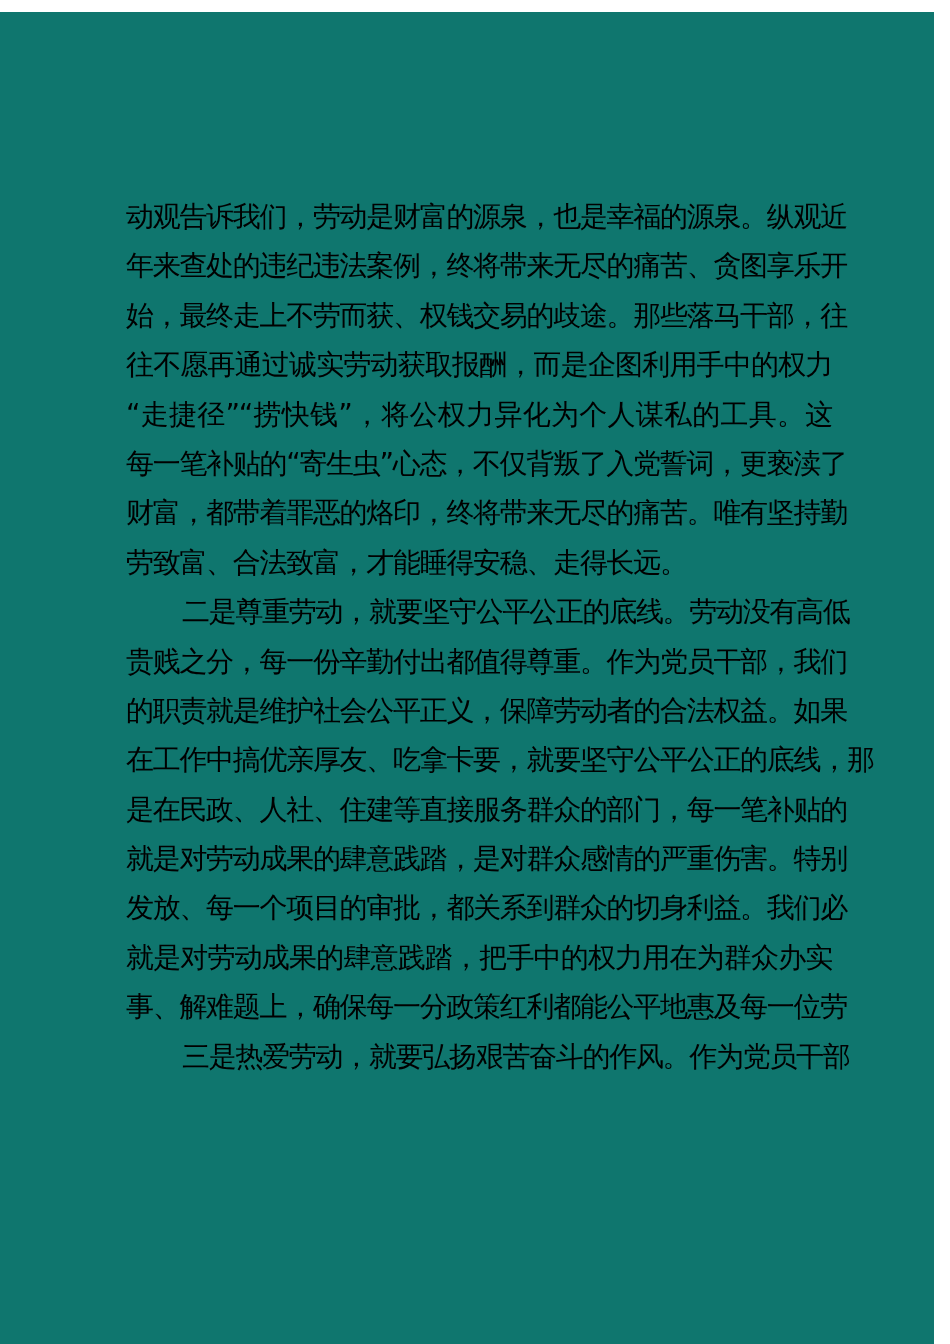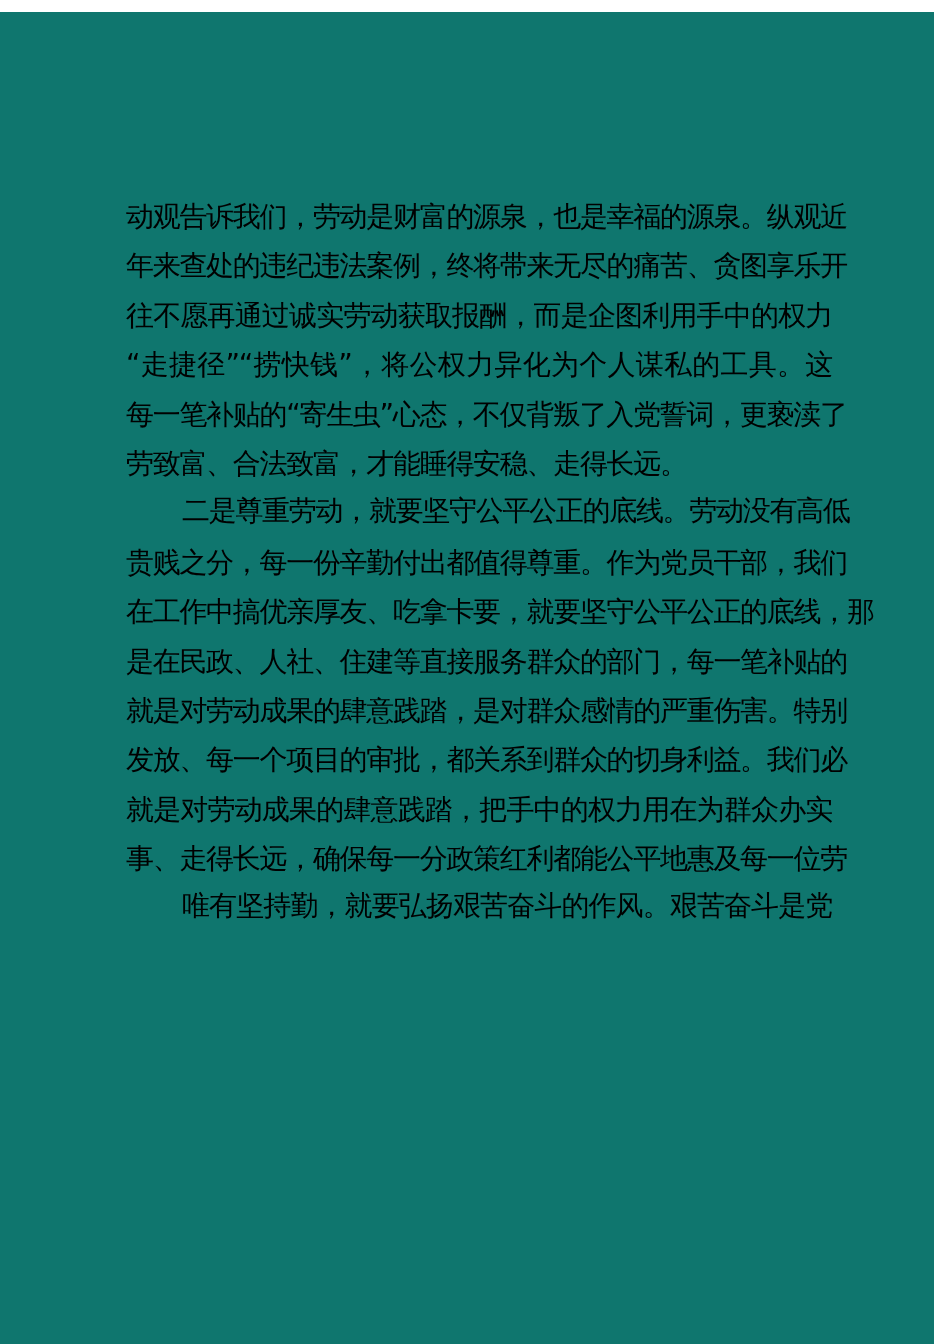--- a/index.html
+++ b/index.html
@@ -38,47 +38,49 @@
       white-space: nowrap;
       letter-spacing: -1.3px;
       text-align: justify;
       text-align-last: justify;
     }
     .line.last {
       text-align-last: left;
     }
     .line.indent {
       padding-left: 56px;
-      font-family: Liberation Mono, monospace;
     }
   </style>
 </head>
 <body>
 
 <div class="page">
   <div class="body-text">
 
     <div>
       <span class="line">动观告诉我们，劳动是财富的源泉，也是幸福的源泉。纵观近</span>
       <span class="line">年来查处的违纪违法案例，终将带来无尽的痛苦、贪图享乐开</span>
+      <span class="line">始，最终走上不劳而获、权钱交易的歧途。那些落马干部，往</span>
       <span class="line">往不愿再通过诚实劳动获取报酬，而是企图利用手中的权力</span>
       <span class="line">“走捷径”“捞快钱”，将公权力异化为个人谋私的工具。这</span>
       <span class="line">每一笔补贴的“寄生虫”心态，不仅背叛了入党誓词，更亵渎了</span>
+      <span class="line">财富，都带着罪恶的烙印，终将带来无尽的痛苦。唯有坚持勤</span>
       <span class="line last">劳致富、合法致富，才能睡得安稳、走得长远。</span>
     </div>
 
     <div>
       <span class="line indent">二是尊重劳动，就要坚守公平公正的底线。劳动没有高低</span>
       <span class="line">贵贱之分，每一份辛勤付出都值得尊重。作为党员干部，我们</span>
+      <span class="line">的职责就是维护社会公平正义，保障劳动者的合法权益。如果</span>
       <span class="line">在工作中搞优亲厚友、吃拿卡要，就要坚守公平公正的底线，那</span>
       <span class="line">是在民政、人社、住建等直接服务群众的部门，每一笔补贴的</span>
       <span class="line">就是对劳动成果的肆意践踏，是对群众感情的严重伤害。特别</span>
       <span class="line">发放、每一个项目的审批，都关系到群众的切身利益。我们必</span>
       <span class="line">就是对劳动成果的肆意践踏，把手中的权力用在为群众办实</span>
-      <span class="line">事、走得长远，确保每一分政策红利都能公平地惠及每一位劳</span>
+      <span class="line">事、解难题上，确保每一分政策红利都能公平地惠及每一位劳</span>
     </div>
 
     <div>
-      <span class="line indent">唯有坚持勤，就要弘扬艰苦奋斗的作风。艰苦奋斗是党</span>
+      <span class="line indent">三是热爱劳动，就要弘扬艰苦奋斗的作风。作为党员干部</span>
     </div>
 
   </div>
 </div>
 
 </body></html>

